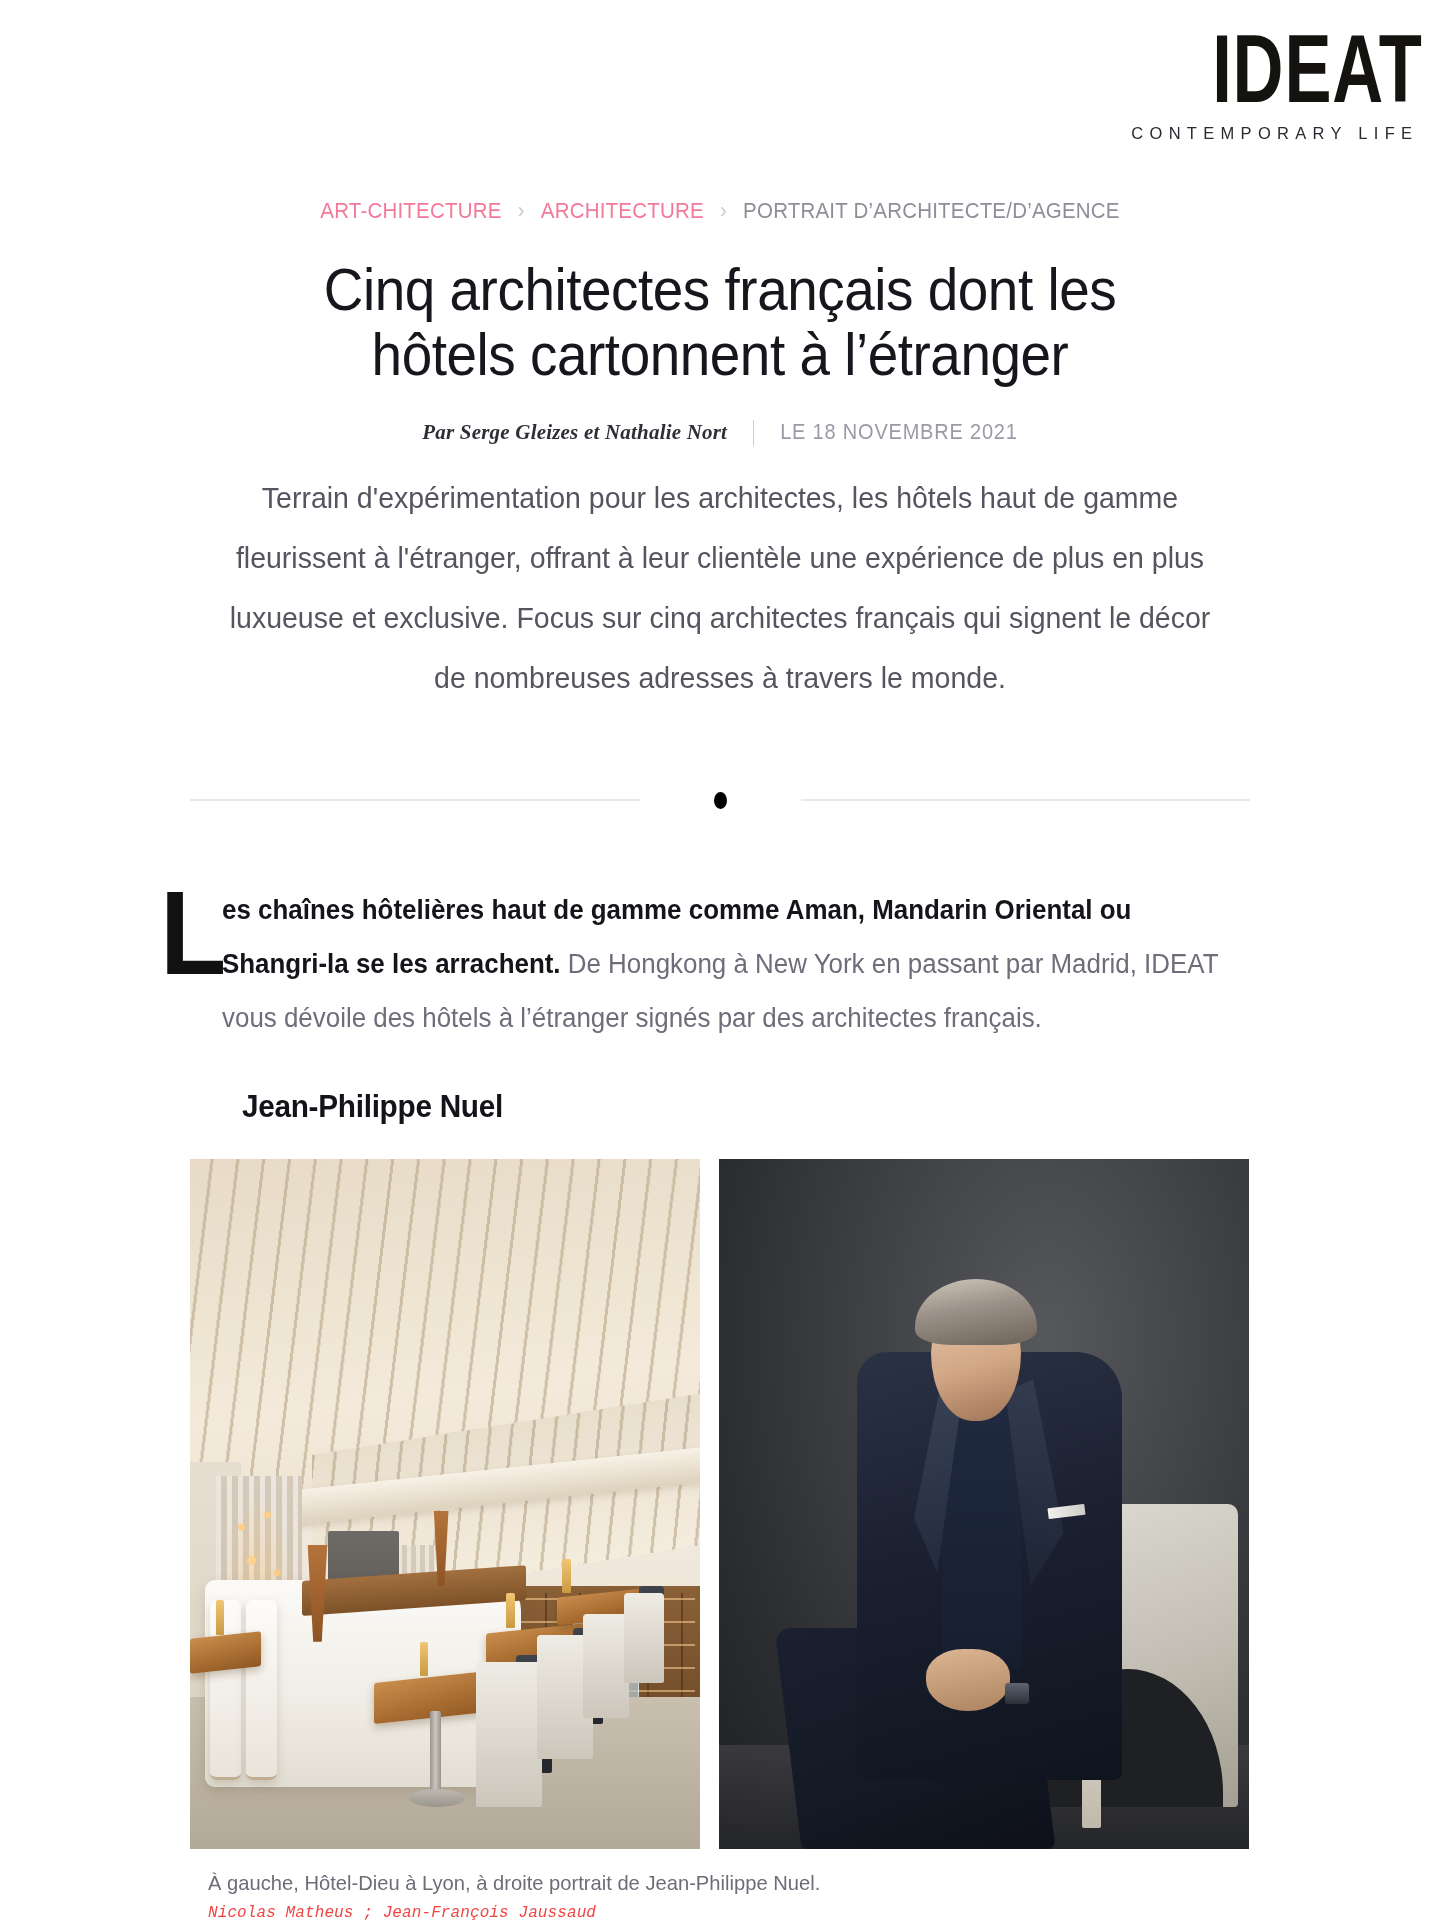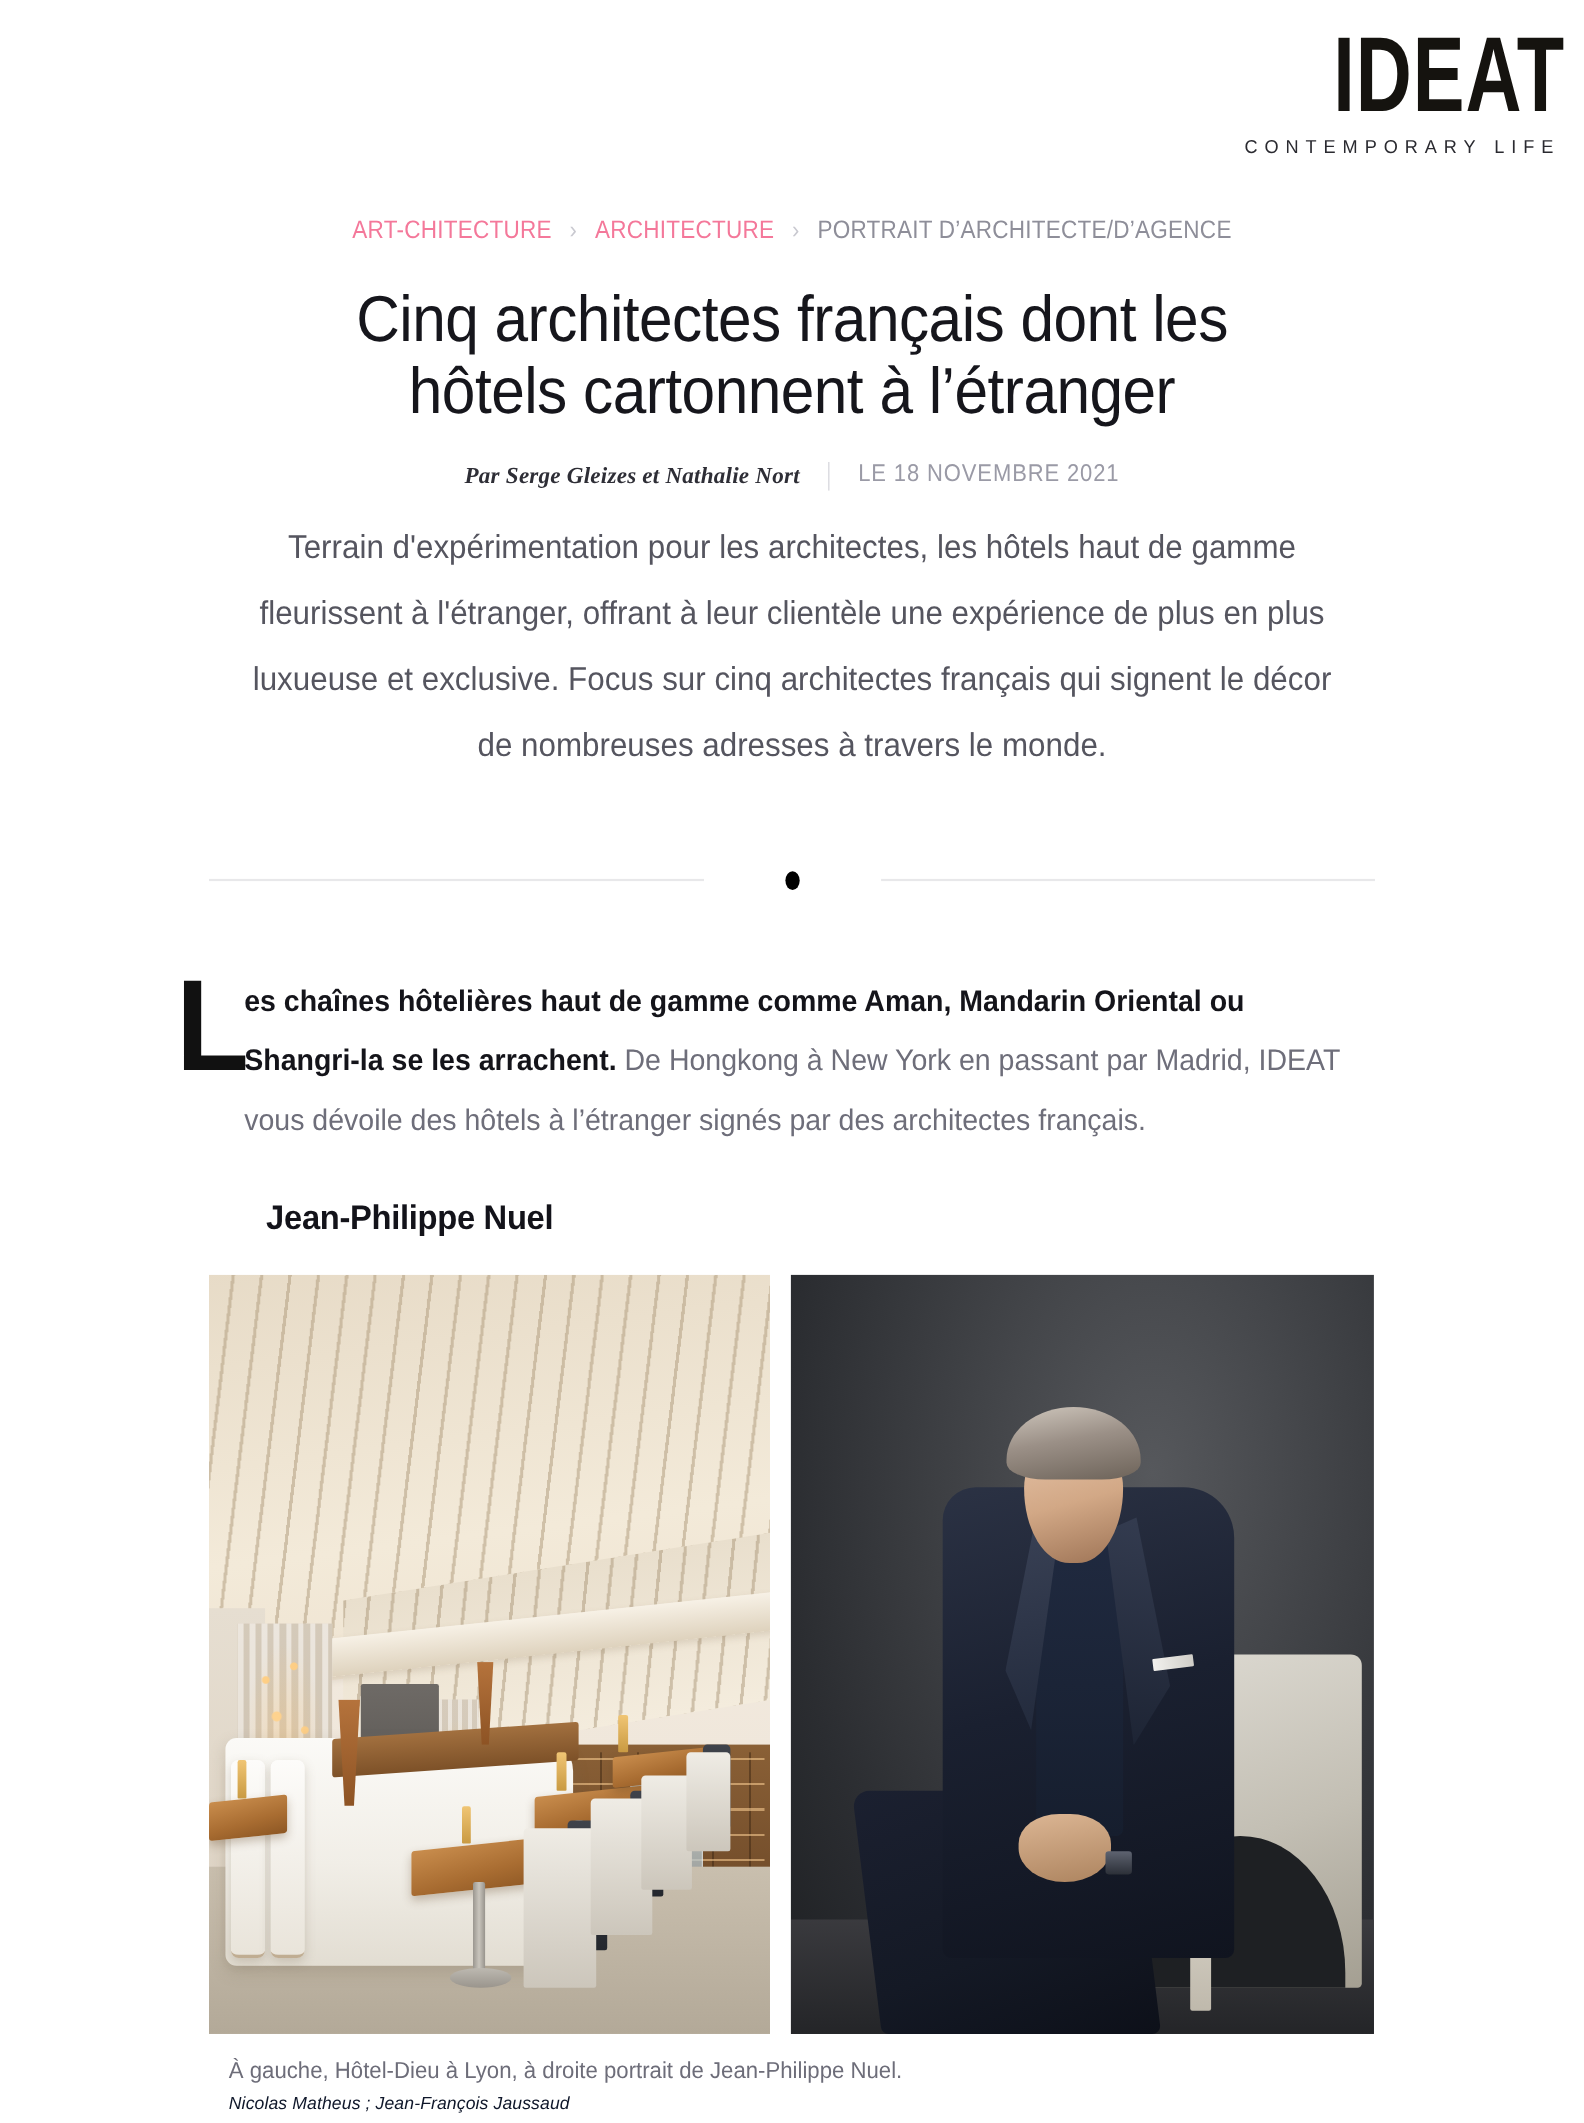--- a/index.html
+++ b/index.html
@@ -507,24 +507,24 @@
   .caption-text {
     font-weight: 300;
     font-size: 21px;
     color: #6d6d79;
     letter-spacing: 0px;
     transform: scaleX(0.96);
     transform-origin: left center;
   }
   .caption-credit {
     margin-top: 9px;
-    font-family: Liberation Sans, sans-serif;
+    font-family: Liberation Mono, monospace;
     font-style: italic;
     font-size: 16px;
-    color: #0f172a;
+    color: #ef4444;
     letter-spacing: 0.1px;
   }
 </style>
 </head>
 <body>
 
 <div class="page">
 
   <header class="masthead">
     <div class="logo-word">IDEAT</div>

